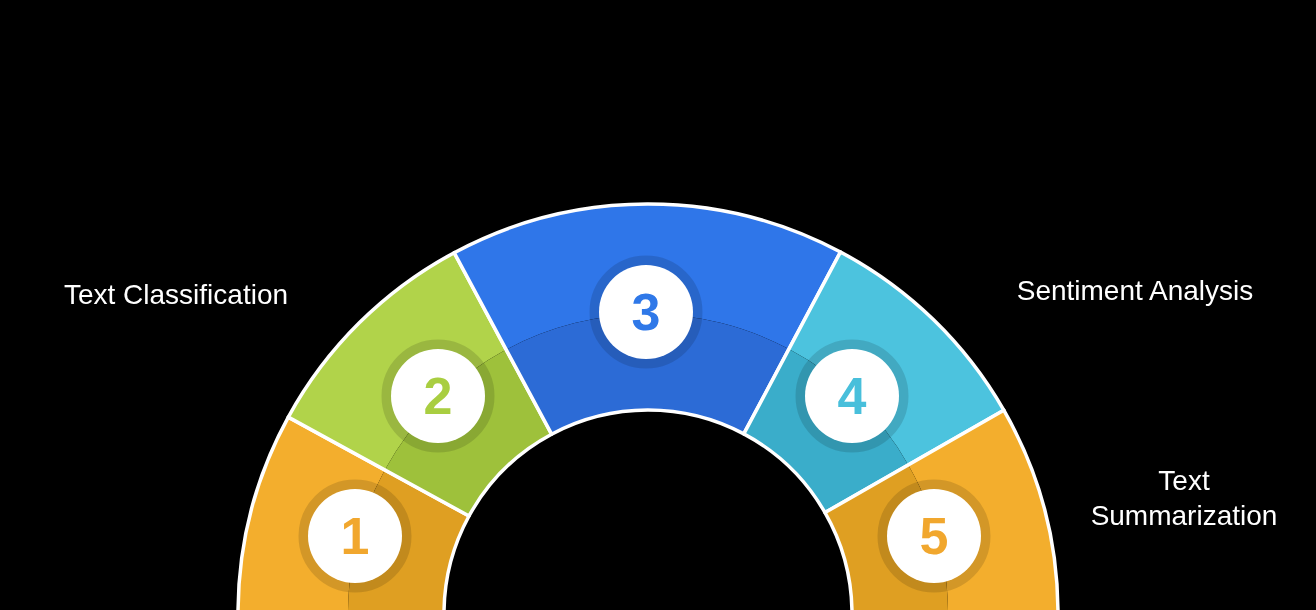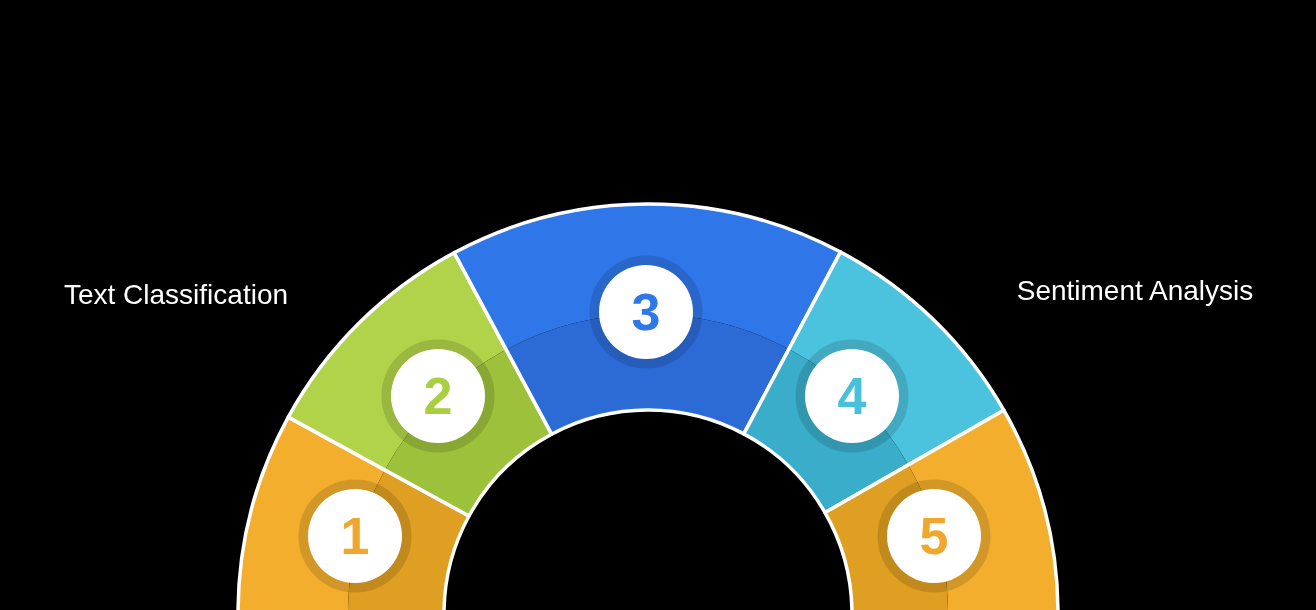--- a/index.html
+++ b/index.html
@@ -105,14 +105,15 @@
       <text class="seg-number" x="934" y="554" fill="#F1A72E">5</text>
     </g>
   </svg>
 
 
   <div class="lbl" style="left:176px; top:294px;">Text Classification</div>
 
   <div class="lbl" style="left:1106px; top:290px;margin-left:29px;">Sentiment Analysis</div>
 
 
+  <div class="lbl wrap" style="left:1184px; top:498px; width:240px;">Text Summarization</div>
 
 </div>
 
 </body></html>

